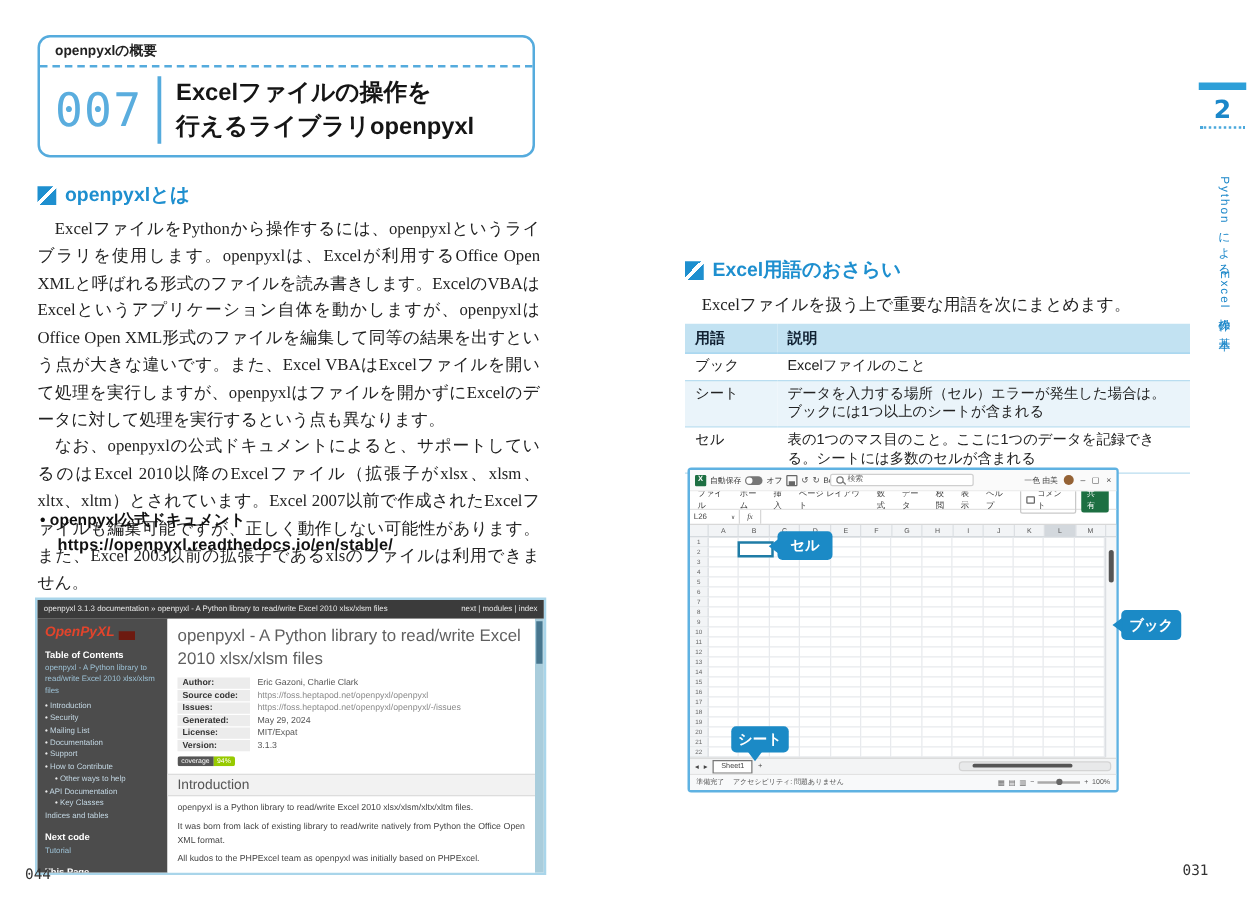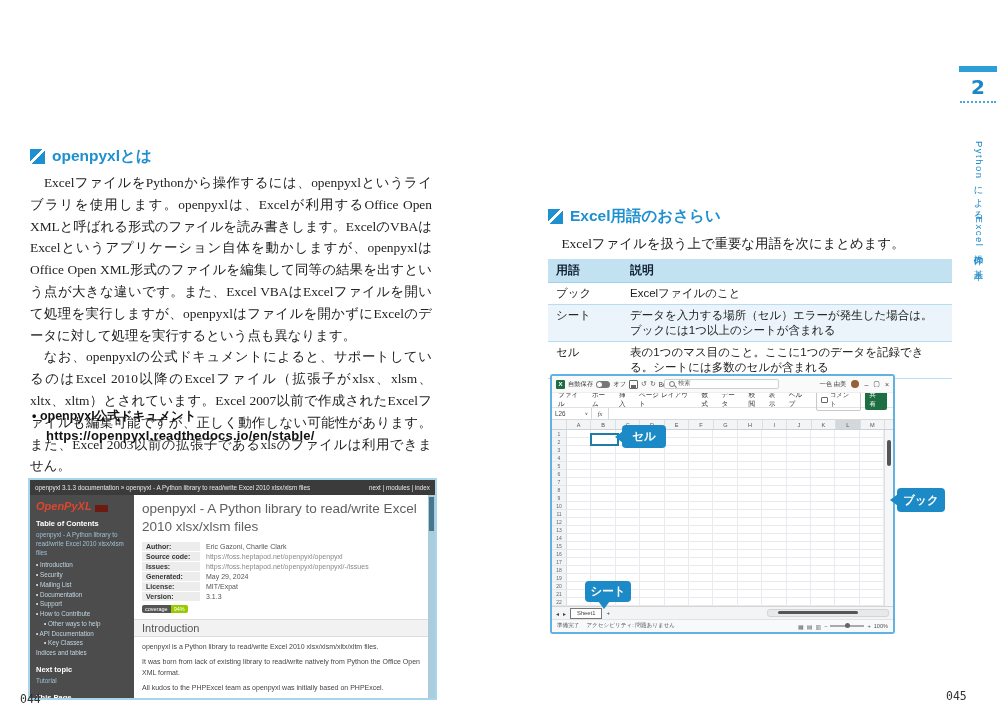--- a/index.html
+++ b/index.html
@@ -127,20 +127,31 @@
 
   .pagenum{position:absolute;font-family:"DejaVu Sans Mono",monospace;font-size:11.5px;color:#333;}
   #pn-left{left:20px;top:692px;}
   #pn-right{left:946px;top:689px;}
 </style>
 </head>
 <body>
 
 <div class="canvas">
 
+  <div class="hdr-box">
+    <div class="hdr-tag">openpyxlの概要</div>
+    <div class="hdr-main">
+      <div class="hdr-num">007</div>
+      <div class="hdr-divider"></div>
+      <div class="hdr-title">
+        <span>Excelファイルの操作を</span><br>
+        <span>行えるライブラリopenpyxl</span>
+      </div>
+    </div>
+  </div>
 
   <div class="sec-head" id="sec1">
     <span class="sec-icon"></span>
     <span>openpyxlとは</span>
   </div>
 
   <div class="body-text" id="left-paras">
     <p>　ExcelファイルをPythonから操作するには、openpyxlというライブラリを使用します。openpyxlは、Excelが利用するOffice Open XMLと呼ばれる形式のファイルを読み書きします。ExcelのVBAはExcelというアプリケーション自体を動かしますが、openpyxlはOffice Open XML形式のファイルを編集して同等の結果を出すという点が大きな違いです。また、Excel VBAはExcelファイルを開いて処理を実行しますが、openpyxlはファイルを開かずにExcelのデータに対して処理を実行するという点も異なります。</p>
     <p>　なお、openpyxlの公式ドキュメントによると、サポートしているのはExcel 2010以降のExcelファイル（拡張子がxlsx、xlsm、xltx、xltm）とされています。Excel 2007以前で作成されたExcelファイルも編集可能ですが、正しく動作しない可能性があります。また、Excel 2003以前の拡張子であるxlsのファイルは利用できません。</p>
   </div>
@@ -167,21 +178,21 @@
         <div class="toc-item">Introduction</div>
         <div class="toc-item">Security</div>
         <div class="toc-item">Mailing List</div>
         <div class="toc-item">Documentation</div>
         <div class="toc-item">Support</div>
         <div class="toc-item">How to Contribute</div>
         <div class="toc-item sub">Other ways to help</div>
         <div class="toc-item">API Documentation</div>
         <div class="toc-item sub">Key Classes</div>
         <div class="toc-item plain">Indices and tables</div>
-        <h4>Next topic</h4>
+        <h4>Next code</h4>
         <div class="toc-main">Tutorial</div>
         <h4>This Page</h4>
       </div>
       <div class="doc-main">
         <div class="doc-title">openpyxl - A Python library to read/write Excel 2010 xlsx/xlsm files</div>
         <div class="doc-fields">
           <div class="df-label">Author:</div>
           <div class="df-value">Eric Gazoni, Charlie Clark</div>
           <div class="df-label">Source code:</div>
           <div class="df-value url">https://foss.heptapod.net/openpyxl/openpyxl</div>
@@ -703,15 +714,15 @@
 
   <div class="callout cl-left" id="callout-book">ブック</div>
 
   <div id="side-tab">
     <div class="tab-bar"></div>
     <div class="tab-num">2</div>
     <div class="tab-dash"></div>
     <div class="tab-title">PythonによるExcel操作の基本</div>
   </div>
 
-  <div class="pagenum" id="pn-right">045</div>
+  <div class="pagenum" id="pn-right">031</div>
 
 </div>
 
 </body></html>

